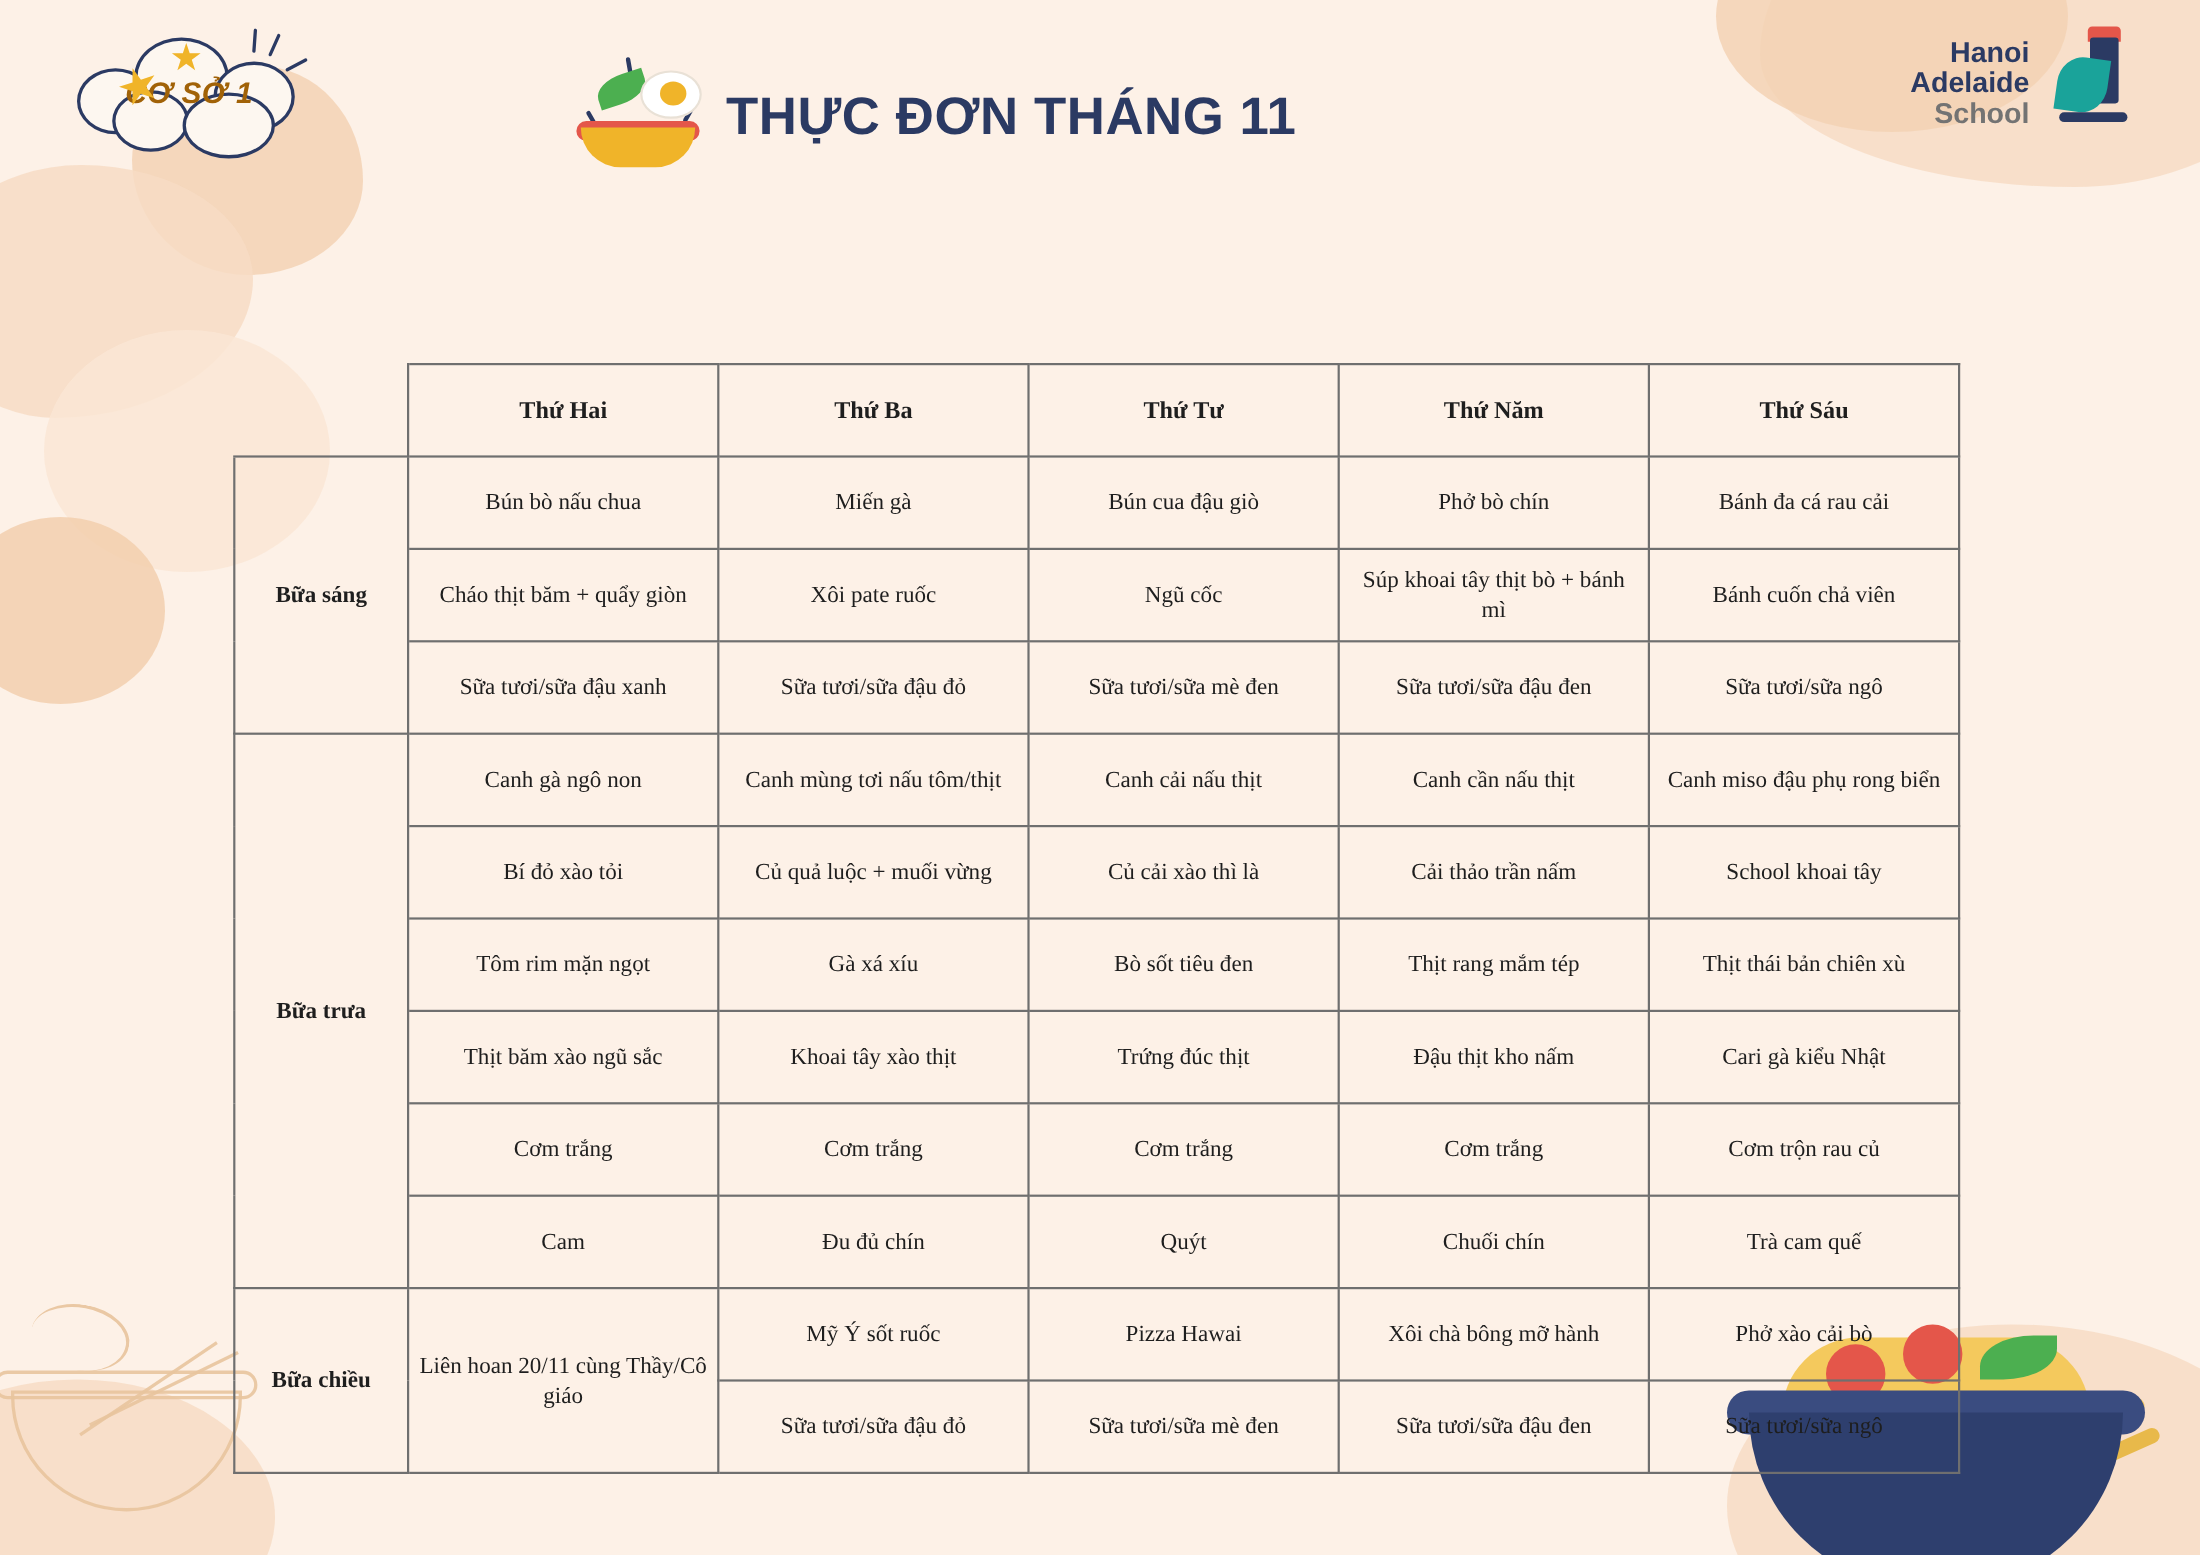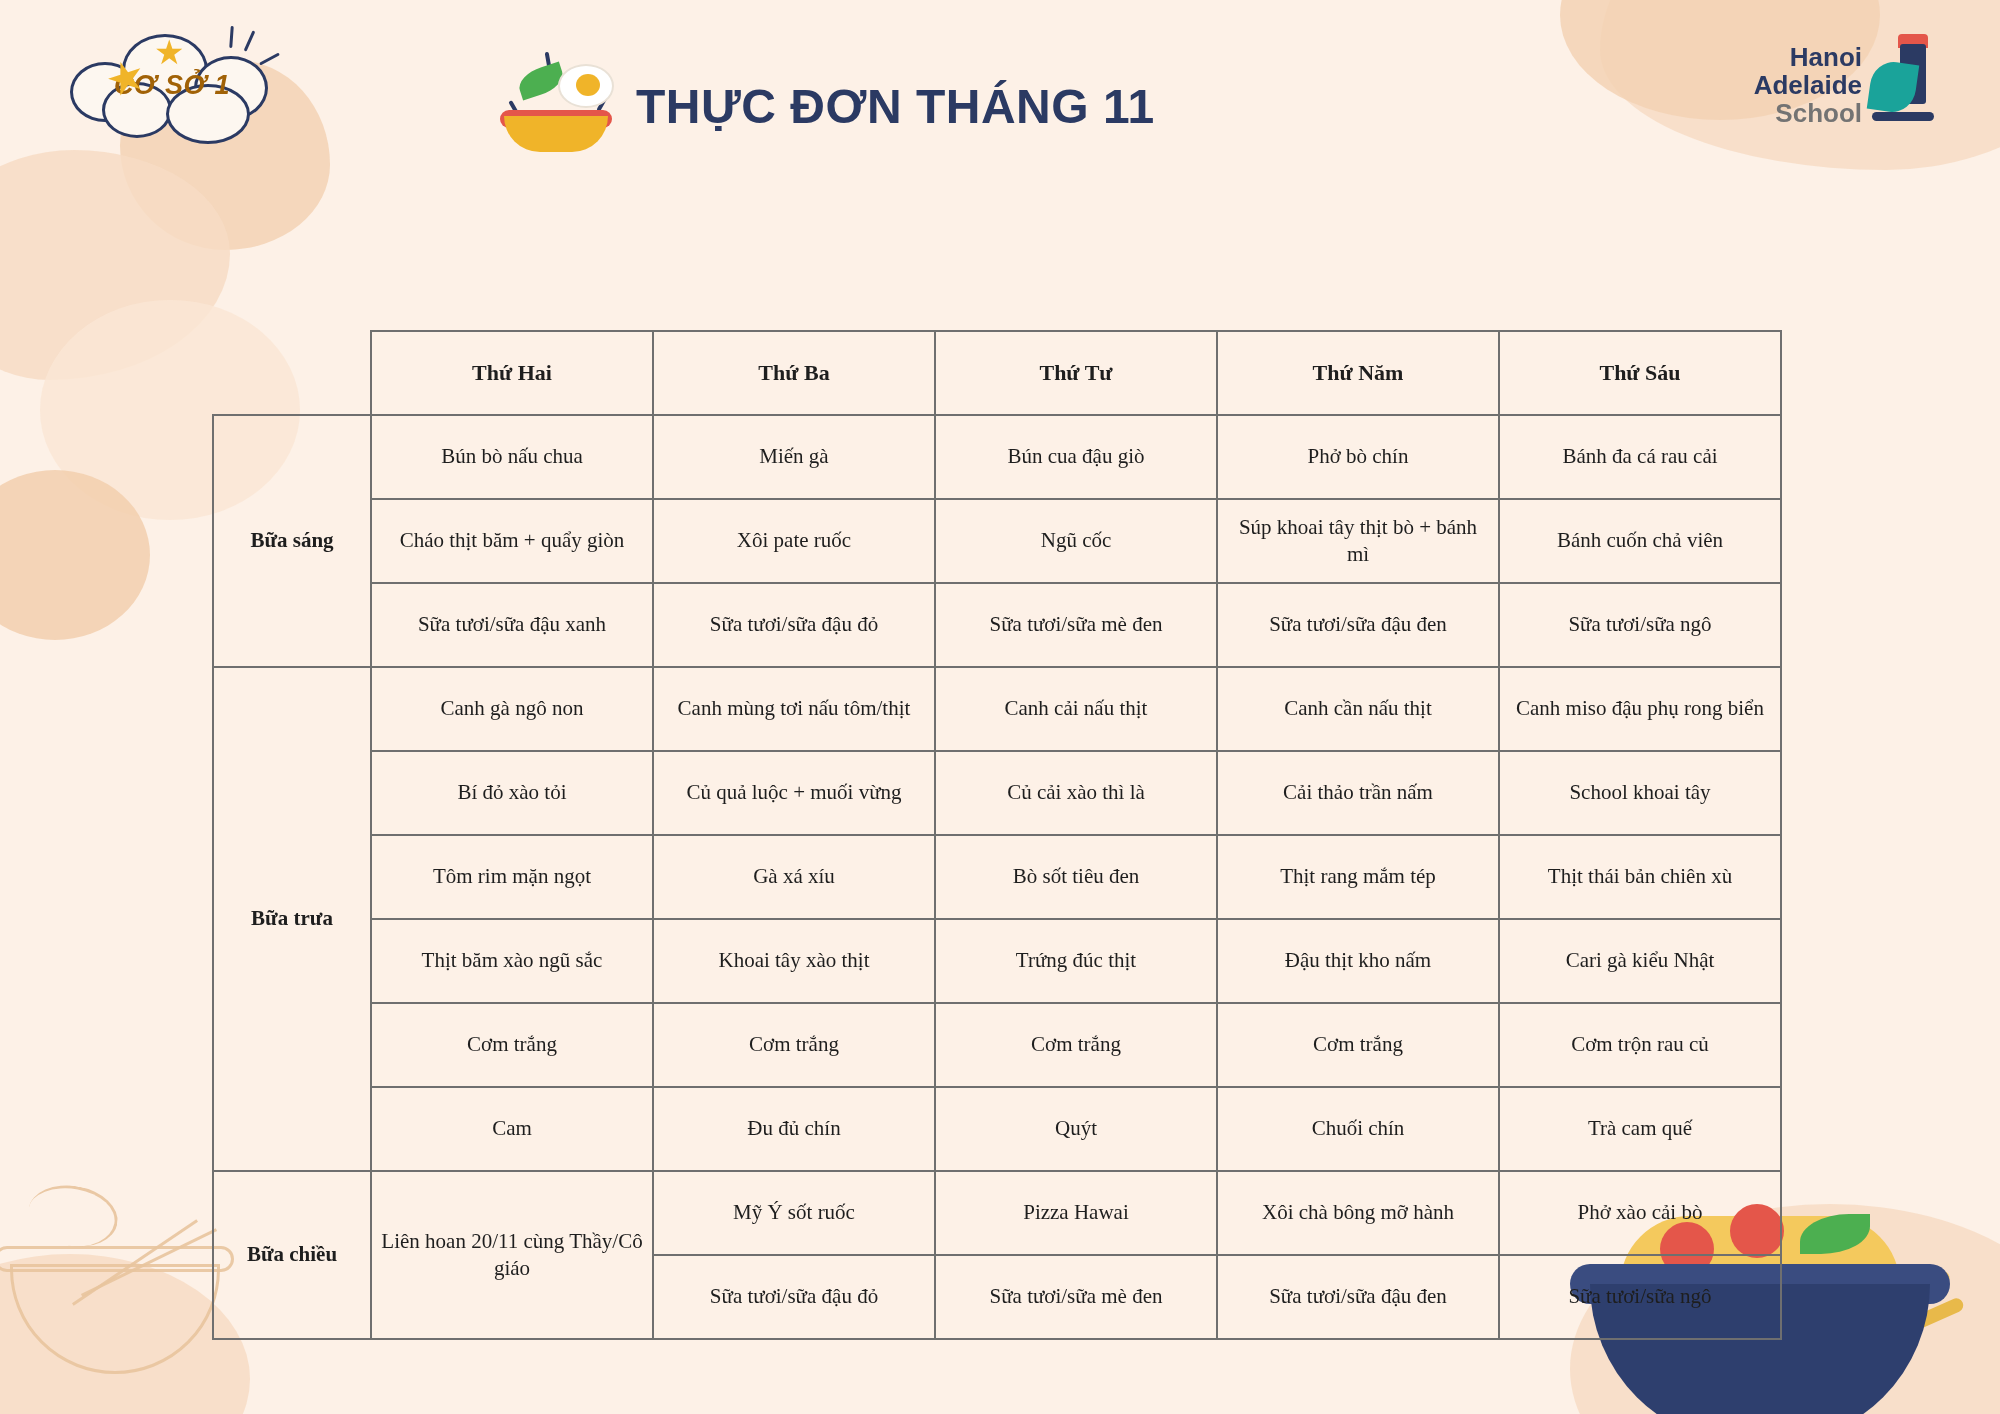--- a/index.html
+++ b/index.html
@@ -92,21 +92,21 @@
   .star { position: absolute; color: #f0b429; font-size: 40px; z-index: 6; }
   .star-1 { left: 44px; top: 26px; transform: rotate(-18deg); font-size: 44px; }
   .star-2 { left: 92px; top: 6px; font-size: 34px; }
   .spark { position: absolute; width: 3px; height: 22px; background: #2b3a63; border-radius: 2px; z-index: 6; }
   .sp1 { left: 186px; top: 4px; transform: rotate(24deg); }
   .sp2 { left: 206px; top: 22px; transform: rotate(62deg); }
   .sp3 { left: 168px; top: 0px; transform: rotate(4deg); }
 
   
   .header {
-    position: absolute; left: 496px; top: 46px; width: 900px;
+    position: absolute; left: 520px; top: 46px; width: 900px;
   }
   .title-row { display: flex; align-items: center; gap: 10px; }
   .title-text {
     font-family: "Liberation Sans", sans-serif;
     font-weight: bold; font-size: 48px; color: #2b3a63; letter-spacing: .5px;
     white-space: nowrap;
   }
   .subtitle {
     margin-top: 16px; margin-left: 140px;
     font-family: "Liberation Serif", serif;
@@ -119,22 +119,22 @@
   .fi-egg { position: absolute; left: 62px; top: 18px; width: 56px; height: 44px; background: #ffffff; border-radius: 50%; border: 2px solid #e9e1d6; }
   .fi-yolk { position: absolute; left: 80px; top: 28px; width: 24px; height: 22px; background: #f0b429; border-radius: 50%; }
   .fi-leaf { position: absolute; left: 22px; top: 22px; width: 46px; height: 26px; background: #4caf50; border-radius: 60% 0 60% 0; transform: rotate(-18deg); }
   .fi-dash { position: absolute; width: 4px; height: 16px; background: #2b3a63; border-radius: 2px; }
   .fd1 { left: 16px; top: 54px; transform: rotate(-30deg); }
   .fd2 { left: 50px; top: 6px; transform: rotate(-10deg); }
   .fd3 { left: 104px; top: 50px; transform: rotate(30deg); }
 
   
   .logo {
-    position: absolute; right: 60px; top: 30px; width: 260px; height: 110px;
-    display: flex; align-items: center; justify-content: flex-end; gap: 8px;
+    position: absolute; right: 60px; top: 20px; width: 260px; height: 110px;
+    display: flex; align-items: center; justify-content: flex-end; gap: 25px;
   }
   .logo-words {
     font-family: "Liberation Sans", sans-serif;
     font-weight: bold; color: #2b3a63; text-align: right; line-height: 1.08;
   }
   .logo-l1 { font-size: 26px; }
   .logo-l2 { font-size: 26px; }
   .logo-l3 { font-size: 26px; color: #737373; }
   .logo-mark { position: relative; width: 70px; height: 94px; }
   .lm-tower { position: absolute; left: 30px; top: 6px; width: 26px; height: 60px; background: #2b3a63; border-radius: 3px; }

